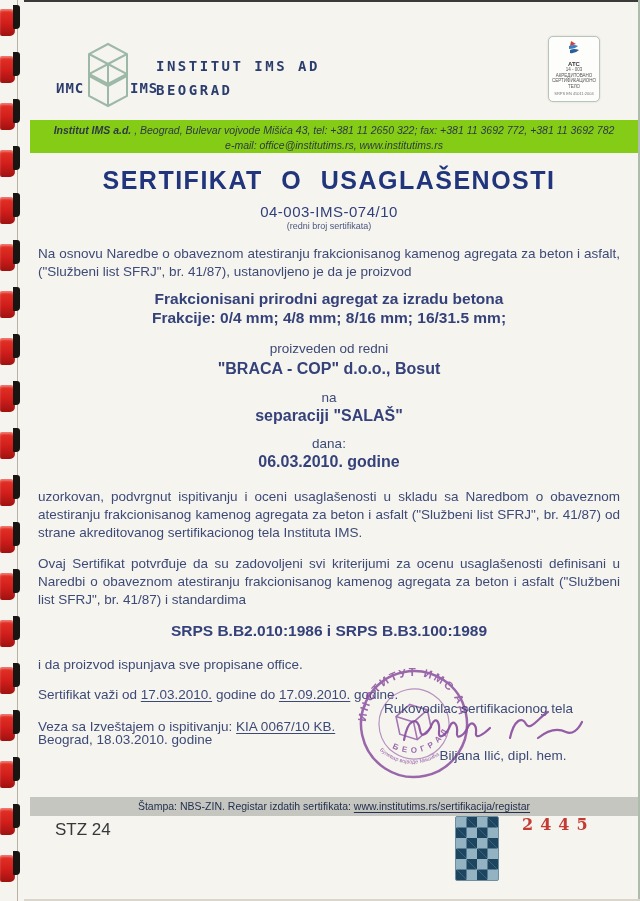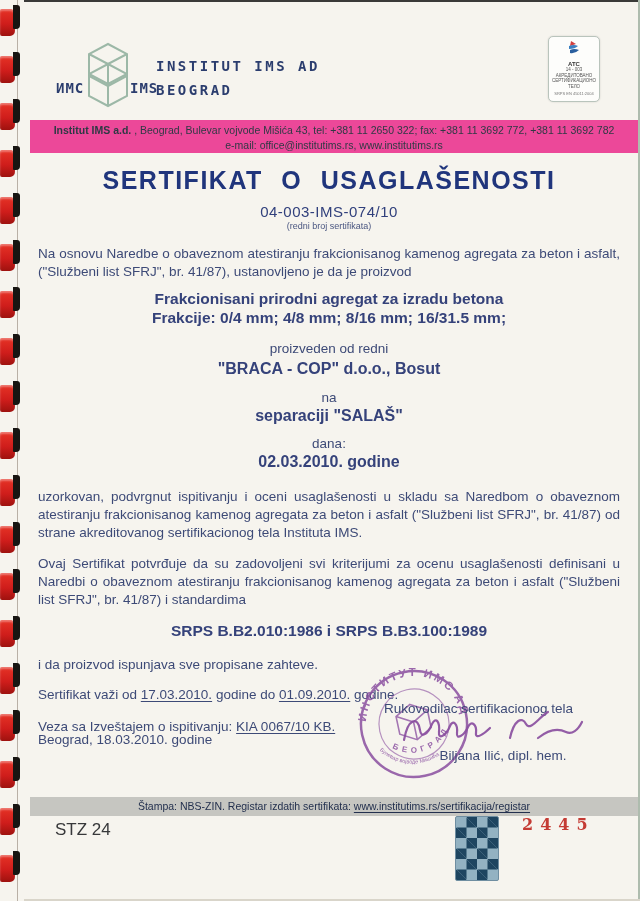--- a/index.html
+++ b/index.html
@@ -44,22 +44,22 @@
     background:#fdfdfb;border:1px solid #b9c4bc;border-radius:5px;
     box-shadow:0 0 2px rgba(0,0,0,.15);
     text-align:center;padding-top:3px;box-sizing:border-box;
   }
   .badge .b-org{font-size:6px;font-weight:bold;color:#333;margin-top:1px;}
   .badge .b-line{font-size:4.5px;color:#555;line-height:5.5px;}
   .badge .b-last{font-size:4px;color:#777;margin-top:2px;}
 
   .address-bar{
     position:absolute;left:30px;top:120px;width:608px;height:33px;
-    background:#ec4899;text-align:center;color:#2e3944;
-    font-size:10.5px;line-height:15px;padding-top:3px;box-sizing:border-box;
+    background:#84cc16;text-align:center;color:#2e3944;
+    font-size:10.5px;line-height:15px;padding-top:3px;box-sizing:border-box;font-style:italic;
   }
   .address-bar b{font-weight:bold;}
 
   
   .content{position:absolute;left:38px;top:160px;width:582px;color:#3d4a77;}
   .cert-title{
     text-align:center;color:#20357c;font-weight:bold;font-size:25px;
     letter-spacing:1.5px;word-spacing:10px;margin:6px 0 8px 0;
   }
   .cert-number{text-align:center;font-size:15px;color:#31407c;letter-spacing:.5px;}
@@ -184,30 +184,30 @@
   <p class="para p-intro">Na osnovu Naredbe o obaveznom atestiranju frakcionisanog kamenog agregata za beton i asfalt, ("Službeni list SFRJ", br. 41/87), ustanovljeno je da je proizvod</p>
 
   <div class="bold-center product">Frakcionisani prirodni agregat za izradu betona</div>
   <div class="bold-center">Frakcije: 0/4 mm; 4/8 mm; 8/16 mm; 16/31.5 mm;</div>
 
   <div class="c-line lbl-produced">proizveden od redni</div>
   <div class="bold-center producer">"BRACA - COP" d.o.o., Bosut</div>
   <div class="c-line lbl-na">na</div>
   <div class="bold-center site">separaciji "SALAŠ"</div>
   <div class="c-line lbl-dana">dana:</div>
-  <div class="bold-center prod-date">02.03.2010. godine</div>
+  <div class="bold-center prod-date">06.03.2010. godine</div>
 
   <p class="para p-sampling">uzorkovan, podvrgnut ispitivanju i oceni usaglašenosti u skladu sa Naredbom o obaveznom atestiranju frakcionisanog kamenog agregata za beton i asfalt ("Službeni list SFRJ", br. 41/87) od strane akreditovanog sertifikacionog tela Instituta IMS.</p>
   <p class="para p-confirm">Ovaj Sertifikat potvrđuje da su zadovoljeni svi kriterijumi za ocenu usaglašenosti definisani u Naredbi o obaveznom atestiranju frakcionisanog kamenog agregata za beton i asfalt ("Službeni list SFRJ", br. 41/87) i standardima</p>
 
   <div class="bold-center standards">SRPS B.B2.010:1986 i SRPS B.B3.100:1989</div>
 
-  <p class="para p-compliance">i da proizvod ispunjava sve propisane zahteve.</p>
-
-  <p class="para p-validity"><span>Sertifikat važi od </span><span class="u">17.03.2010.</span><span> godine do </span><span class="u">01.09.2010.</span><span> godine.</span></p>
+  <p class="para p-compliance">i da proizvod ispunjava sve propisane office.</p>
+
+  <p class="para p-validity"><span>Sertifikat važi od </span><span class="u">17.03.2010.</span><span> godine do </span><span class="u">17.09.2010.</span><span> godine.</span></p>
 
   <p class="para p-report"><span>Veza sa Izveštajem o ispitivanju: </span><span class="u">KIA 0067/10 KB.</span></p>
 </div>
 
 <div class="sig-area">
   <div class="place-date">Beograd, 18.03.2010. godine</div>
 
   <svg class="stamp" width="124" height="124" viewBox="0 0 124 124">
     <defs>
       <path id="arcTop" d="M 14 62 A 48 48 0 0 1 110 62"></path>

